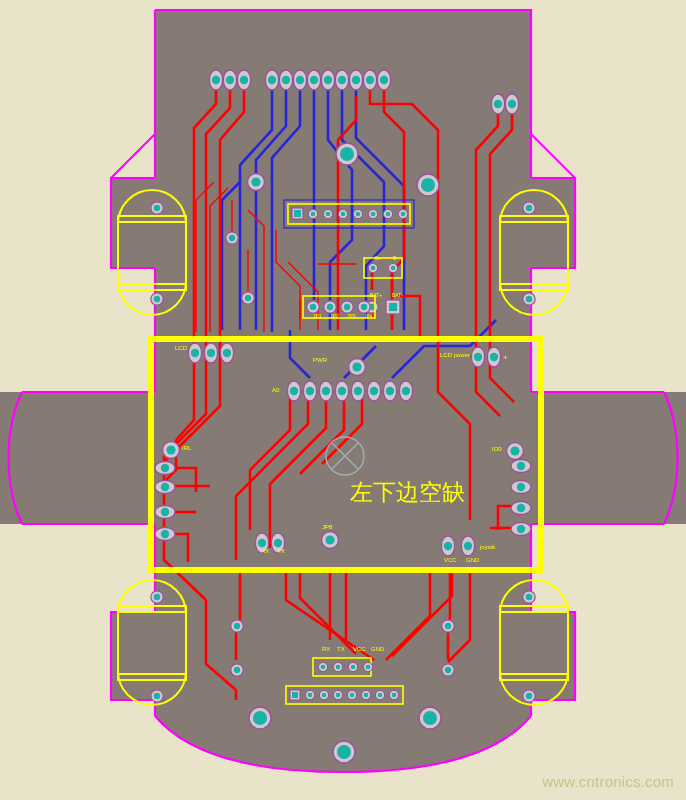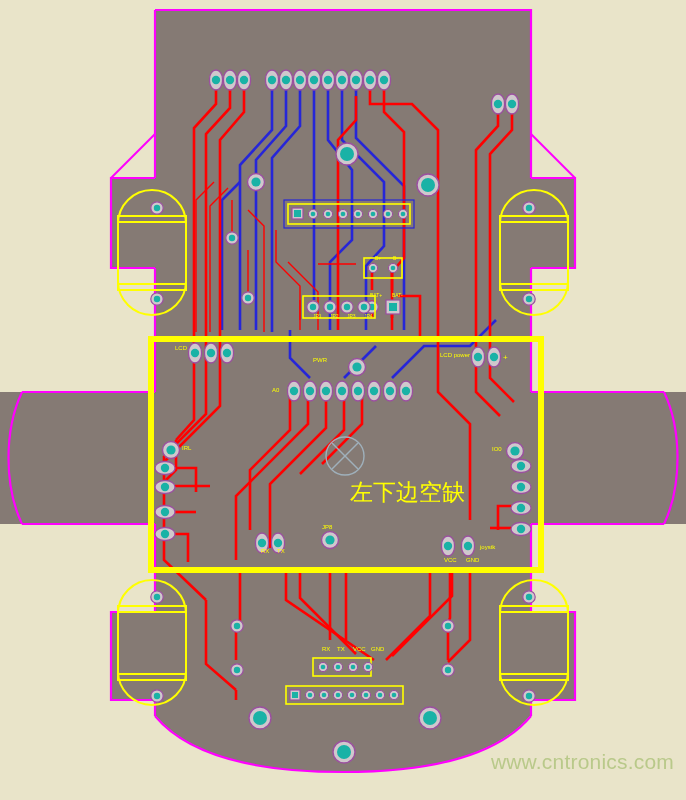--- a/index.html
+++ b/index.html
@@ -6,23 +6,23 @@
   body{
     width:686px;height:800px;
     background:#e9e4c9;
     font-family:"Liberation Sans", sans-serif;
     overflow:hidden;
     position:relative;
   }
   #pcb-root{position:absolute;left:0;top:0;width:686px;height:800px;}
   svg#pcb-canvas{display:block;width:686px;height:800px;}
   #watermark{
-    position:absolute;right:12px;bottom:26px;
+    position:absolute;right:12px;bottom:10px;
     font-family:"Liberation Sans", sans-serif;
-    font-size:21px;
+    font-size:15px;
     color:#b9c98a;
     letter-spacing:0.2px;
     user-select:none;
     pointer-events:none;
   }
 </style>
 </head>
 <body style="background: rgb(233, 228, 201);">
 
 <div id="pcb-root">

